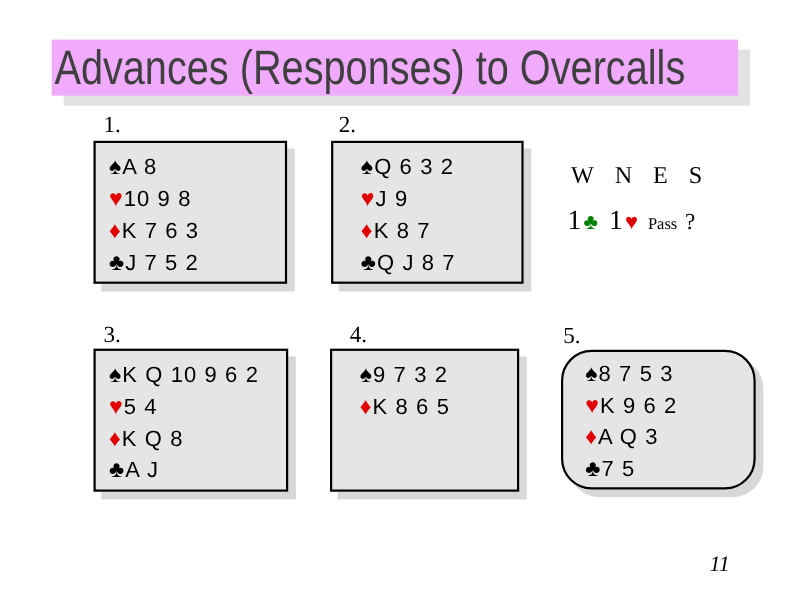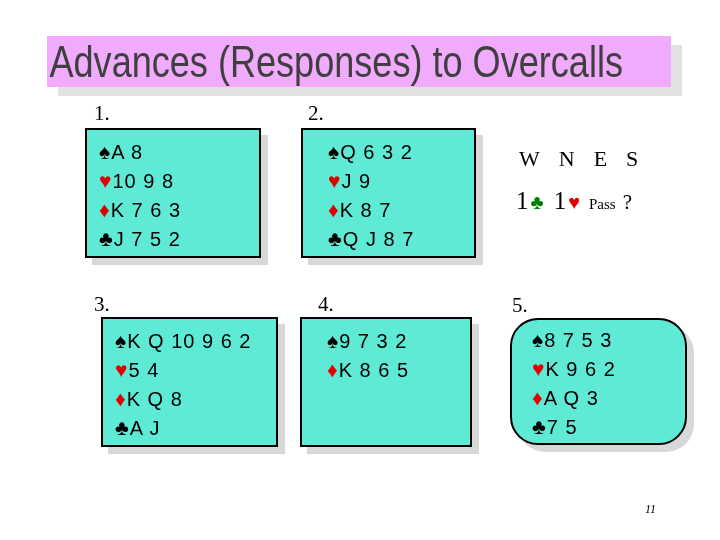--- a/index.html
+++ b/index.html
@@ -19,21 +19,21 @@
     padding-left:3px; font-family:"Liberation Sans", sans-serif;
   }
   
   .hand-label {
     position:absolute; font-family:"Liberation Serif", serif;
     font-size:21px; color:#000; line-height:22px;
   }
   
   .hand-box {
     position:absolute; box-sizing:border-box;
-    background:#5eead4; border:2px solid #000000;
+    background:#e5e5e5; border:2px solid #000000;
     box-shadow:7px 7px 0 0 #d8d8d8;
     padding:7px 0 0 12px;
   }
   .hand-box.pad15 { padding-left:25px; }
   .hand-box.pad20 { padding-left:20px; padding-top:5px;border-radius:28px; }
   .hand-row {
     height:29px; line-height:29px; white-space:nowrap;
     font-size:20px; letter-spacing:1px; color:#000;
   }
   .suit { display:inline-block; font-size:21px; letter-spacing:0; margin-right:1px; }
@@ -52,21 +52,21 @@
   .bid-suit.green { color:#008000; }
   .bid-suit.red { color:#e00000; }
   .bid-group { display:inline-flex; align-items:baseline; }
   .bid-gap1 { margin-left:10px; }
   .bid-pass { font-size:15px; margin-left:9px; }
   .bid-q { font-size:21px; margin-left:7px; }
   
   .page-number {
     position:absolute; left:645px; top:502px;
     font-family:"Liberation Serif", serif; font-style:italic;
-    font-size:12px; color:#000;
+    font-size:20px; color:#000;
   }
 </style>
 </head>
 <body>
 
 <div class="slide">
 
   <div class="title-box">
     <h1 class="title-text">Advances (Responses) to Overcalls</h1>
   </div>
@@ -101,21 +101,21 @@
       </span>
     <span class="bid-group bid-gap1">
         <span class="bid-level">1</span>
         <span class="bid-suit red">♥</span>
       </span>
     <span class="bid-pass">Pass</span>
     <span class="bid-q">?</span>
   </div>
 
   <div class="hand-label" style="left:94px; top:293px;">3.</div>
-  <div class="hand-box" style="left:101px; top:317px; width:177px; height:130px;">
+  <div class="hand-box" style="left:85px; top:317px; width:177px; height:130px;">
     <div class="hand-row"><span class="suit">♠</span><span>K Q 10 9 6 2</span></div>
     <div class="hand-row"><span class="suit red">♥</span><span>5 4</span></div>
     <div class="hand-row"><span class="suit red">♦</span><span>K Q 8</span></div>
     <div class="hand-row"><span class="suit">♣</span><span>A J</span></div>
   </div>
 
   <div class="hand-label" style="left:318px; top:293px;">4.</div>
   <div class="hand-box pad15" style="left:300px; top:317px; width:172px; height:130px;">
     <div class="hand-row"><span class="suit">♠</span><span>9 7 3 2</span></div>
     <div class="hand-row"><span class="suit red">♦</span><span>K 8 6 5</span></div>

